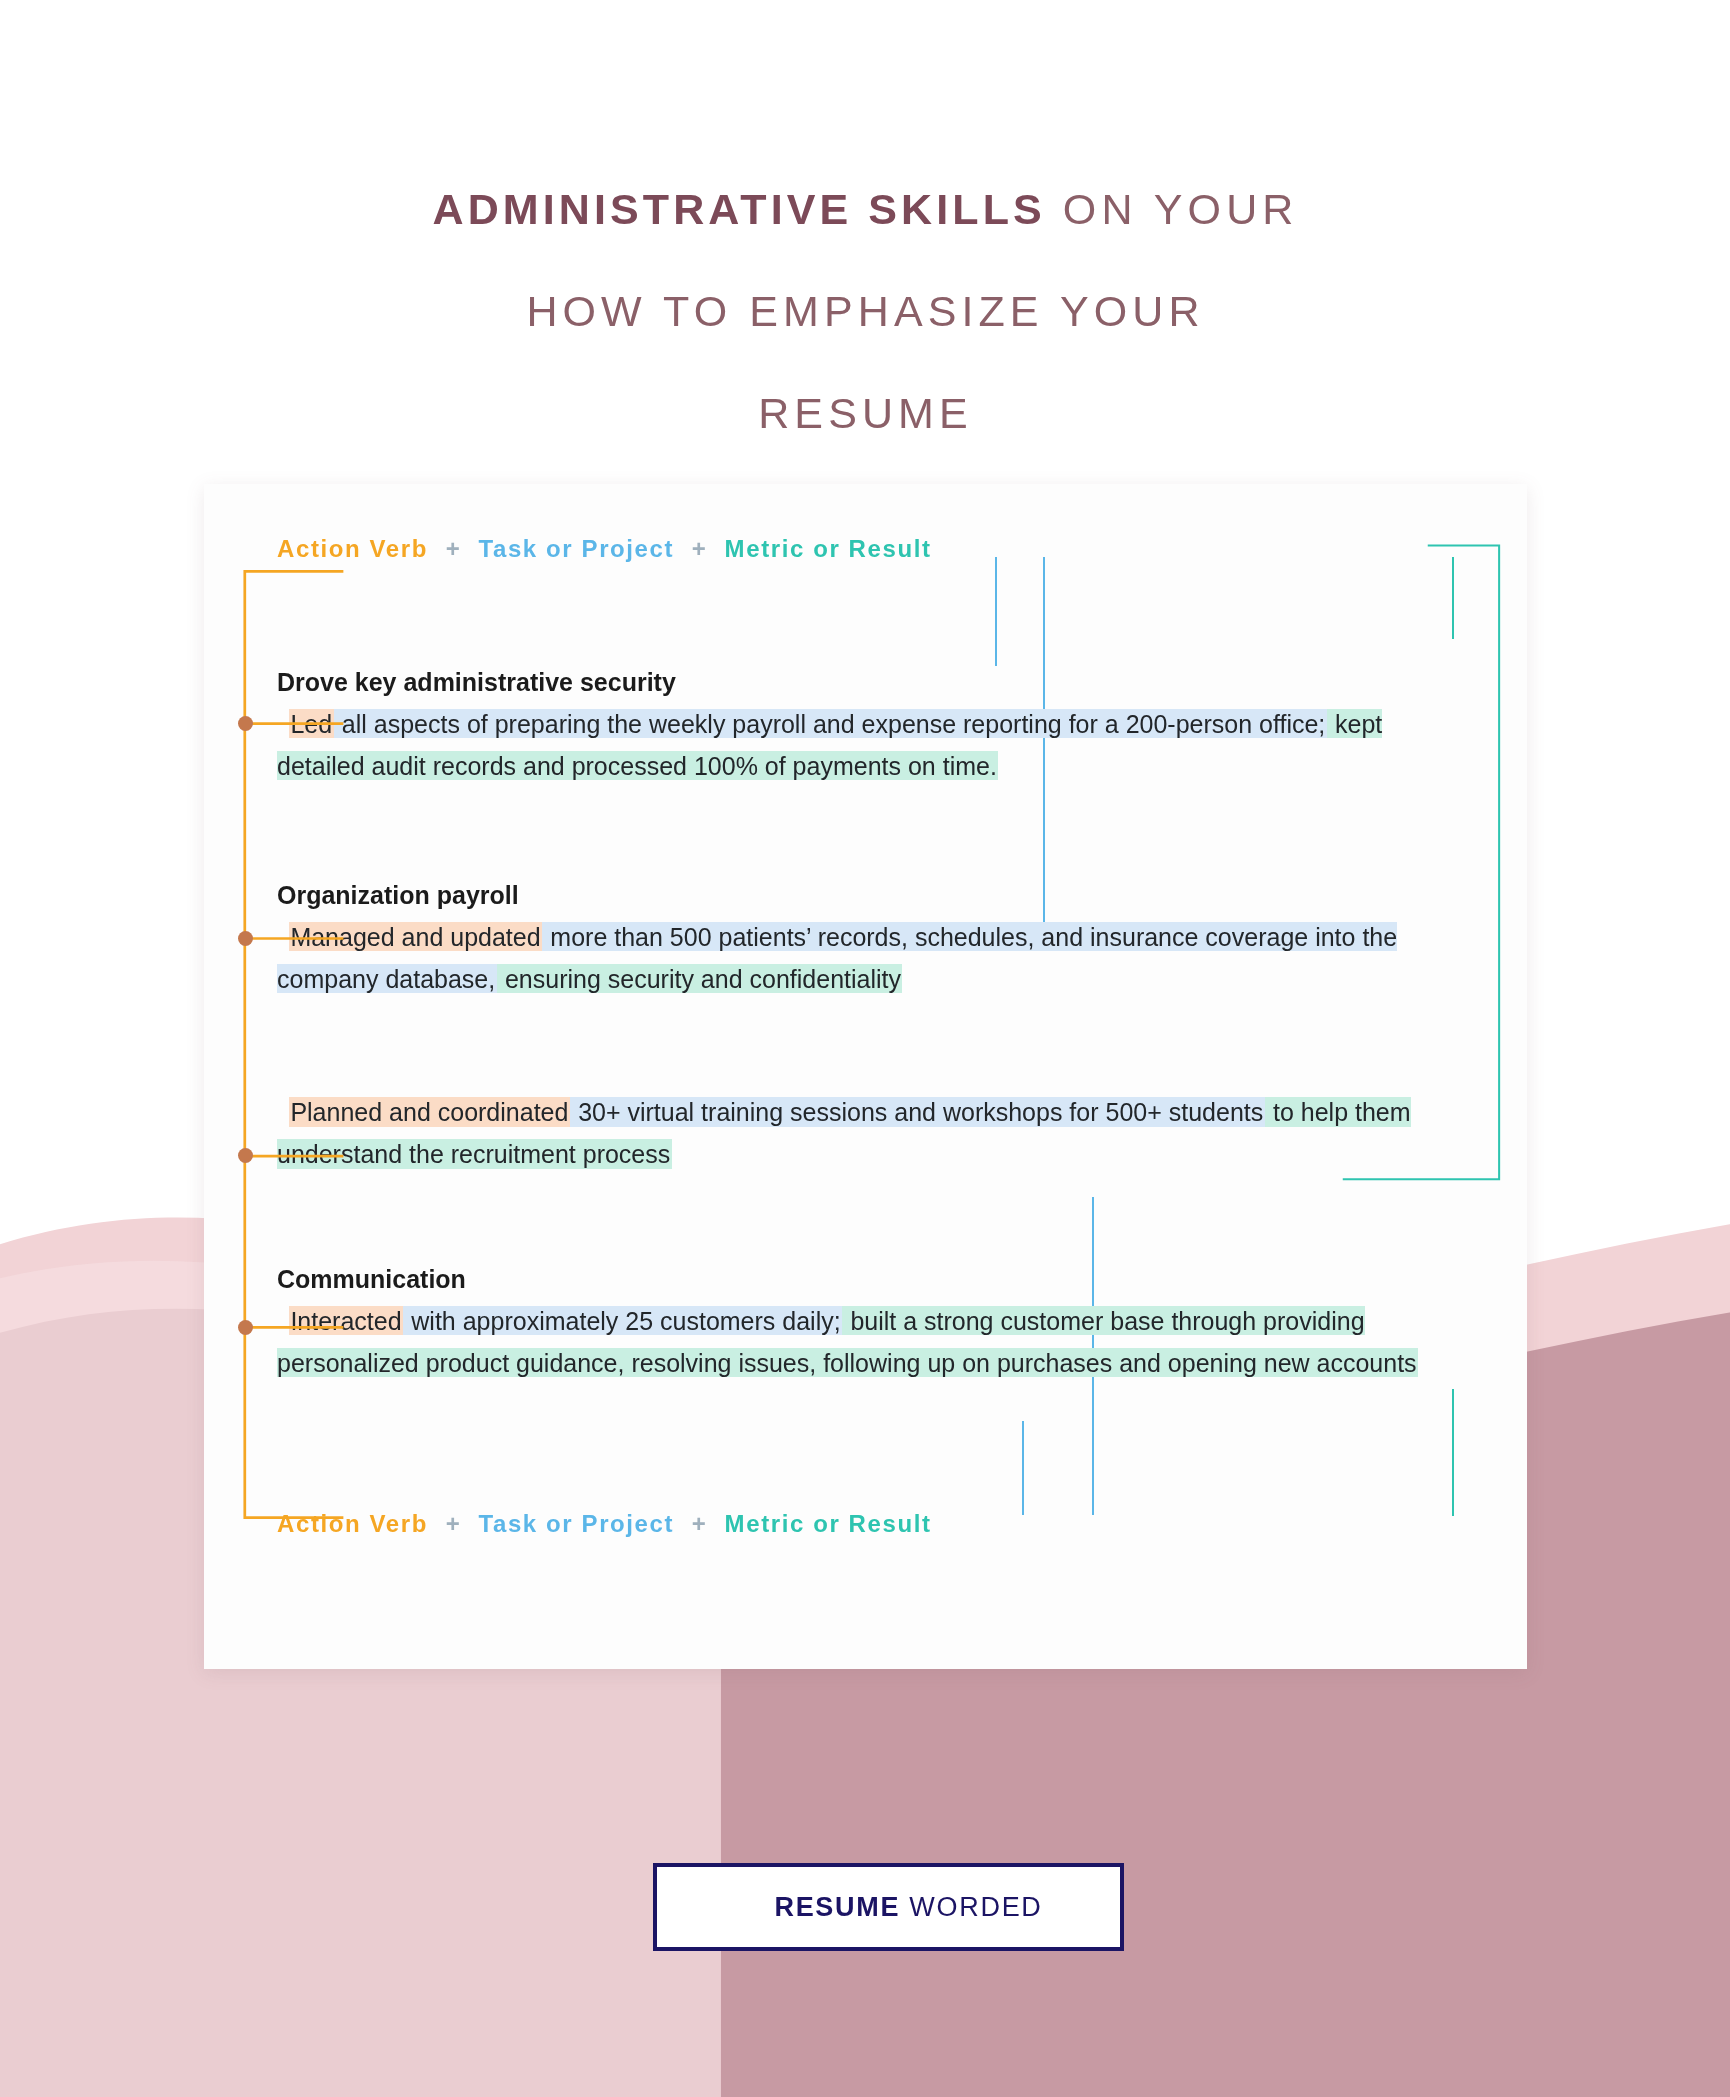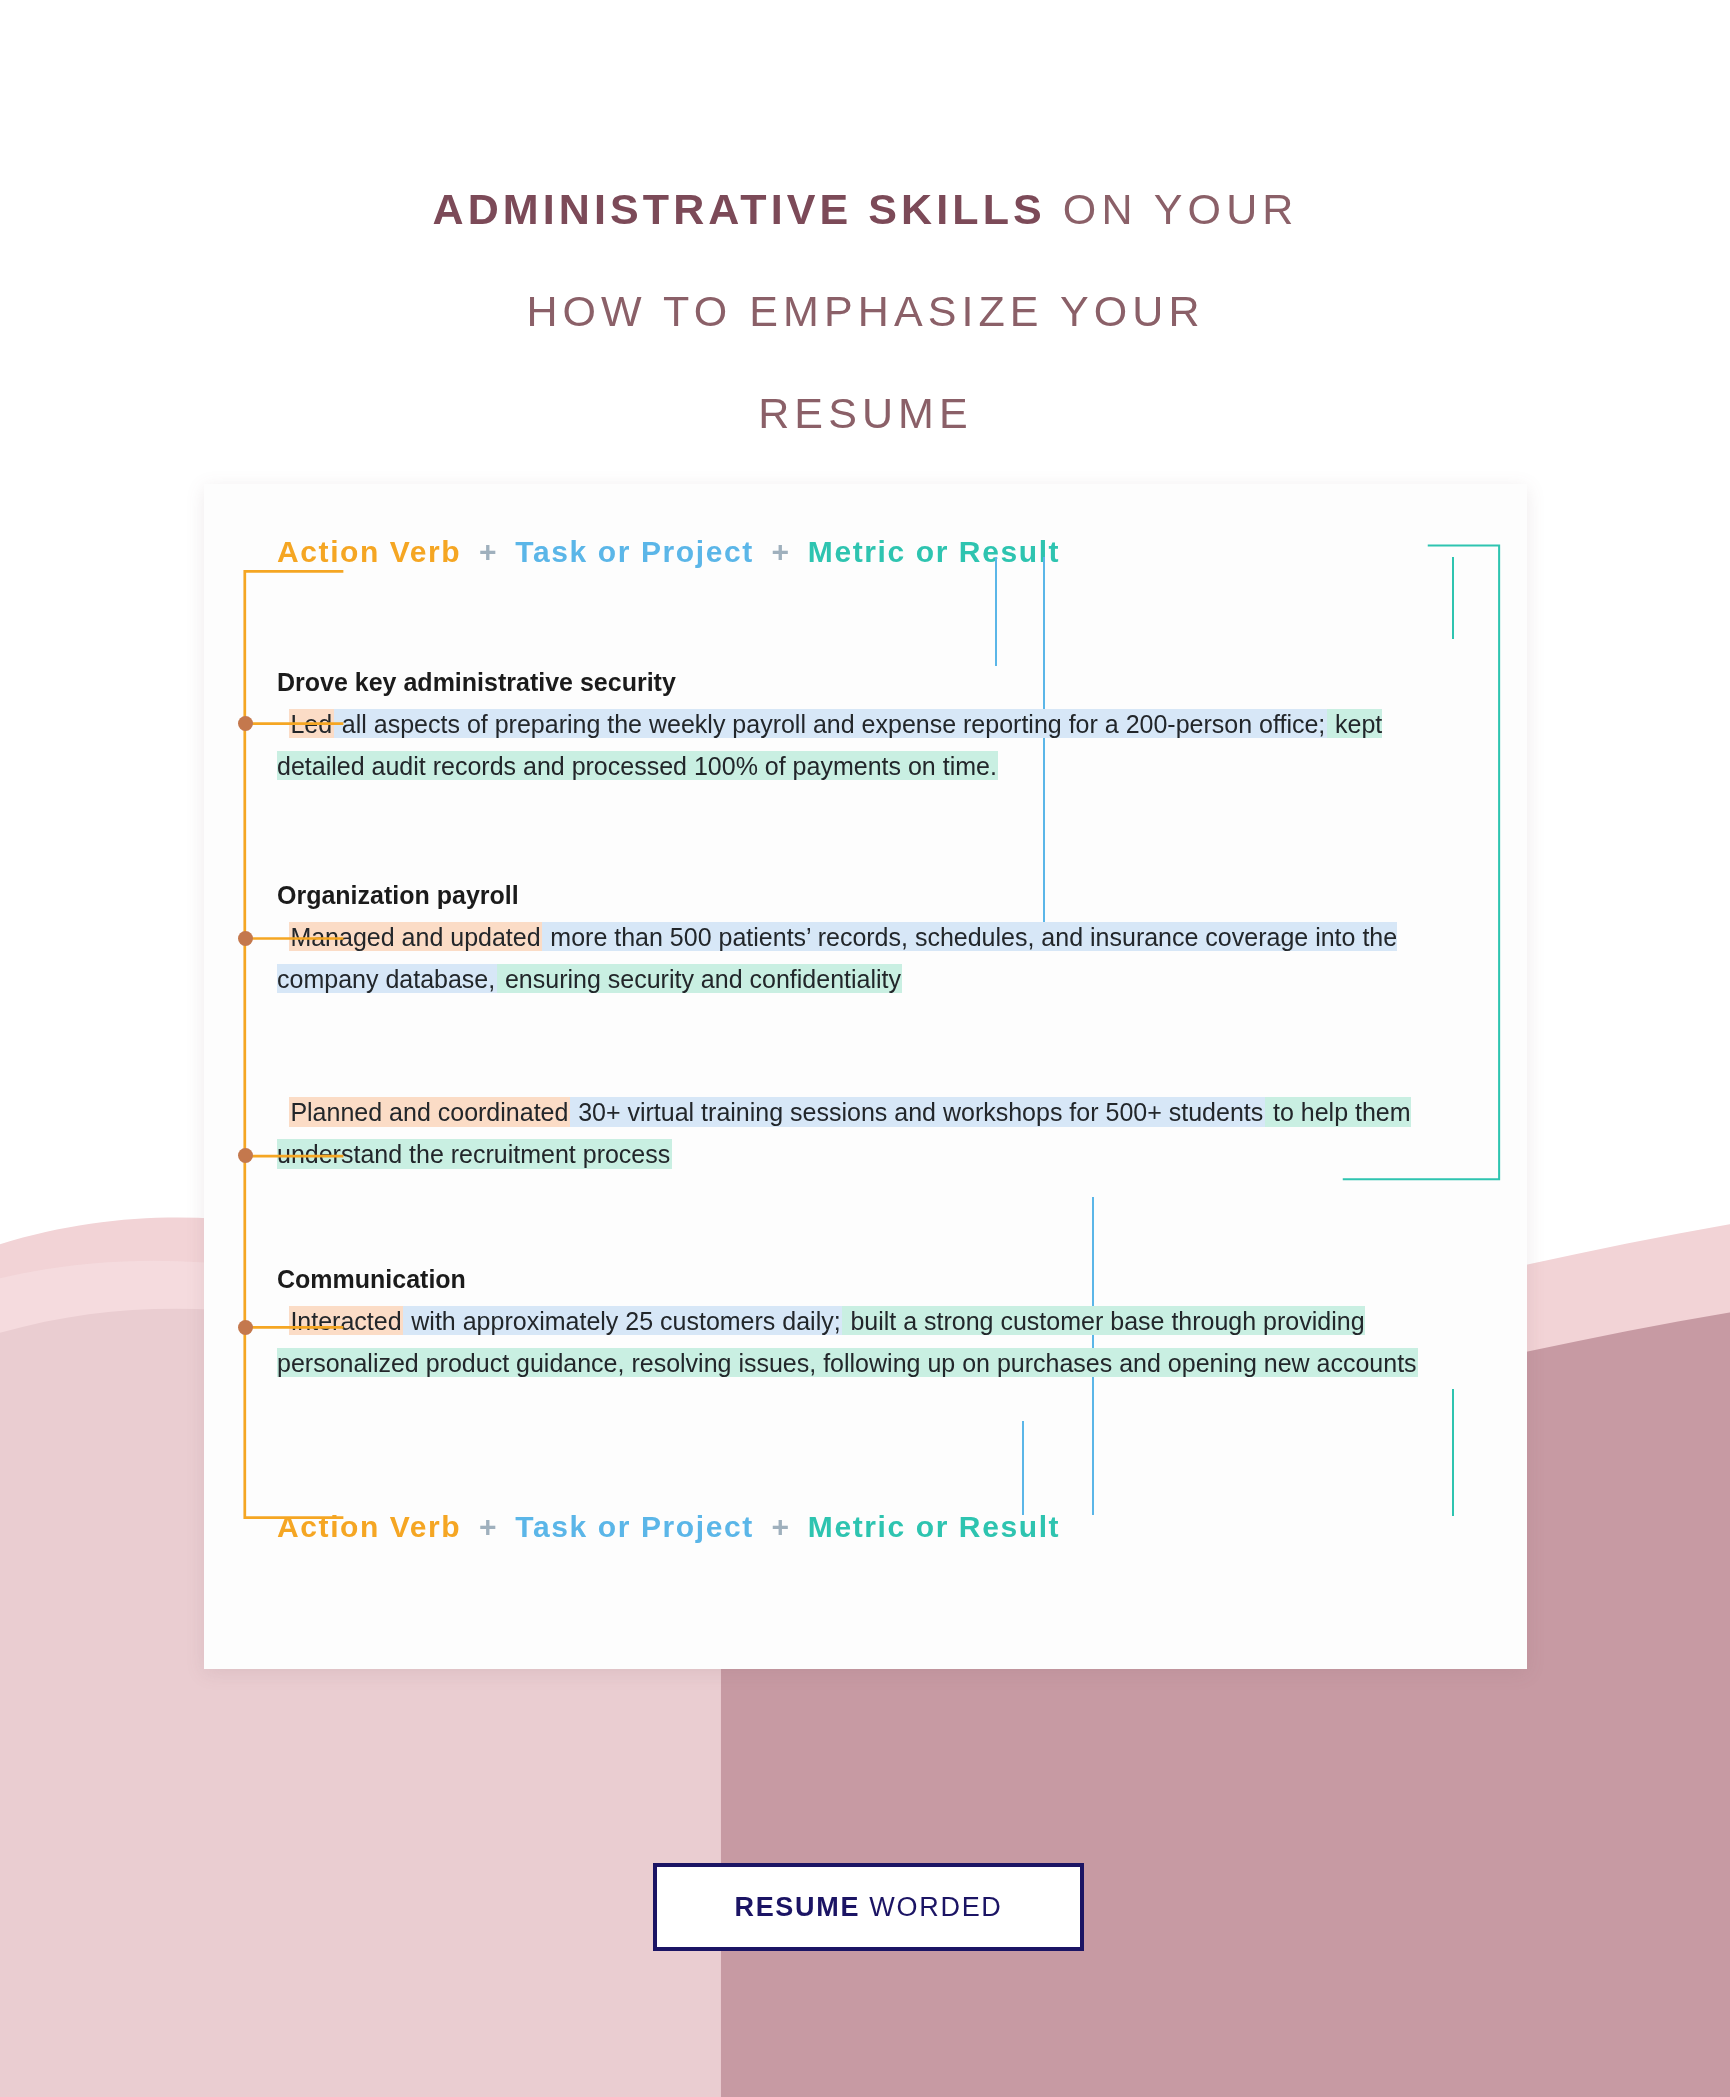--- a/index.html
+++ b/index.html
@@ -68,21 +68,21 @@
     background: #fdfdfd;
     box-shadow: 0 4.1px 17.7px rgba(120, 90, 100, 0.13);
     z-index: 2;
   }
 
   
   .legend {
     position: absolute;
     left: 73px;
     width: 1170px;
-    font-size: 30px;
+    font-size: 24px;
     font-weight: 700;
     letter-spacing: 1.1px;
     white-space: nowrap;
   }
   .legend.top { top: 51px; }
   .legend.bottom { top: 1026px; }
   .legend .lg-action { color: #f5a623; letter-spacing: 1.6px; }
   .legend .lg-plus { color: #9fb0bd; padding: 0 17.7px; font-weight: 700; }
   .legend .lg-task { color: #5bb6e8; letter-spacing: 1.6px; }
   .legend .lg-metric { color: #2ec4b0; letter-spacing: 1.6px; }
@@ -140,20 +140,21 @@
     left: 653px;
     top: 1863px;
     width: 423px;
     height: 80px;
     border: 4.1px solid #1b1464;
     background: #ffffff;
     display: flex;
     align-items: center;
     justify-content: center;
     z-index: 3;
+    padding-left: 40px;
   }
   .logo-text {
     font-size: 27px;
     letter-spacing: 1.7px;
     color: #1b1464;
     font-weight: 400;
     white-space: nowrap;
   }
   .logo-text b { font-weight: 700; }
 </style>

